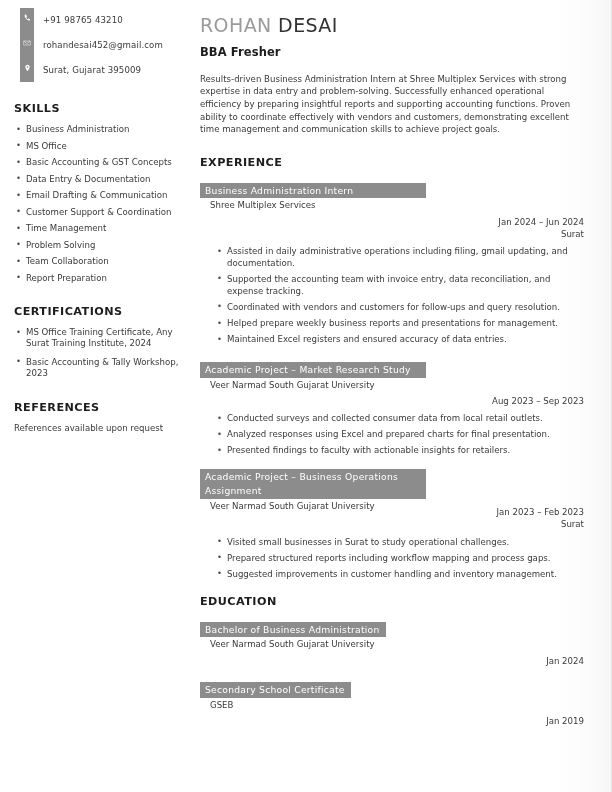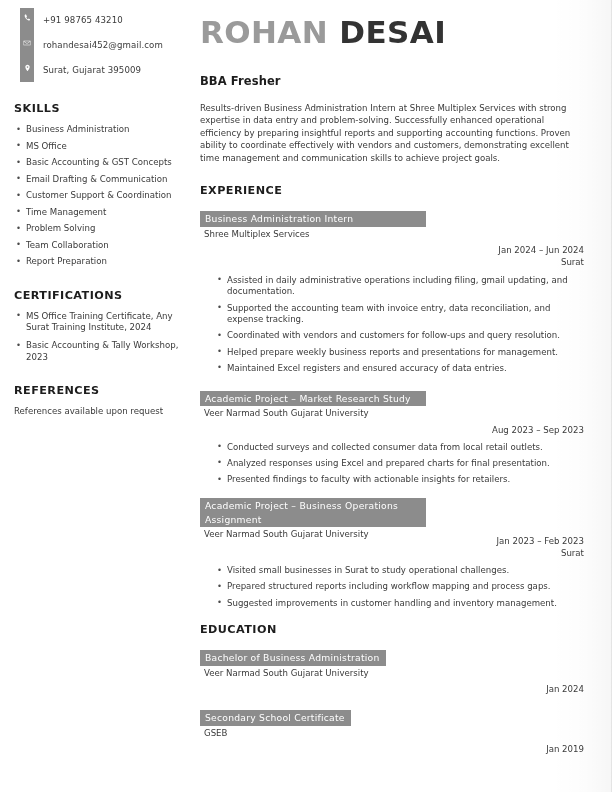--- a/index.html
+++ b/index.html
@@ -132,25 +132,25 @@
     margin: 0;
   }
 
   
   .main {
     width: 402px;
     padding: 16px 14px 0 4px;
     box-sizing: border-box;
   }
   .name-line {
-    font-size: 31px;
-    font-weight: 700;
+    font-size: 19px;
+    font-weight: 400;
     letter-spacing: 0.4px;
     line-height: 1.05;
-    margin: 0 0 25px 0;
+    margin: 0 0 9px 0;
     white-space: nowrap;
   }
   .name-first { color: #9a9a9a; }
   .name-last  { color: #333333; }
   .job-title {
     font-size: 11.5px;
     font-weight: bold;
     color: #1d1d1d;
     margin: 0 0 14px 0;
     letter-spacing: 0.1px;
@@ -192,21 +192,21 @@
     font-weight: normal;
     letter-spacing: 0.25px;
     line-height: 1.5;
     padding: 1px 6px 1px 5px;
     box-sizing: border-box;
   }
   .hl.fixed { width: 226px; }
   .org {
     font-size: 8.6px;
     color: #3a3a3a;
-    margin: 2px 0 0 4px;
+    margin: 2px 0 0 10px;
     line-height: 1.3;
   }
   .meta {
     font-size: 8.6px;
     color: #3a3a3a;
     line-height: 1.42;
     white-space: nowrap;
   }
   .bullets {
     list-style: none;
@@ -272,20 +272,21 @@
           <span class="contact-text">Surat, Gujarat 395009</span>
         </div>
       </div>
 
       <section class="side-section">
         <h2 class="side-heading">SKILLS</h2>
         <ul class="side-list">
           <li>Business Administration</li>
           <li>MS Office</li>
           <li>Basic Accounting &amp; GST Concepts</li>
+          <li>Data Entry &amp; Documentation</li>
           <li>Email Drafting &amp; Communication</li>
           <li>Customer Support &amp; Coordination</li>
           <li>Time Management</li>
           <li>Problem Solving</li>
           <li>Team Collaboration</li>
           <li>Report Preparation</li>
         </ul>
       </section>
 
       <section class="side-section">

